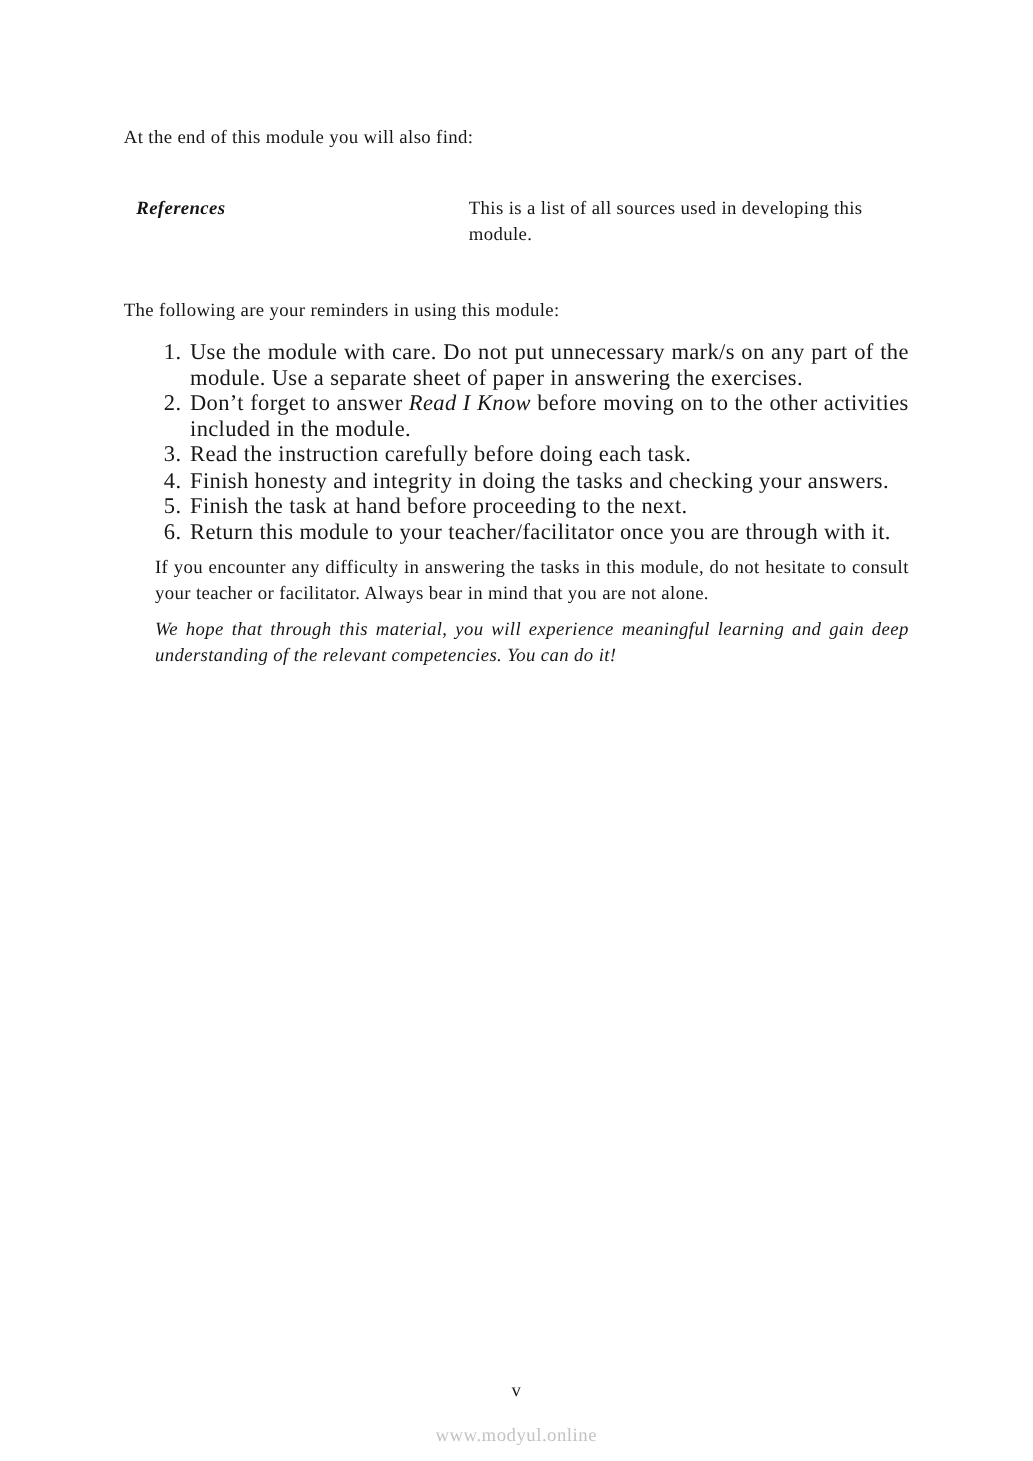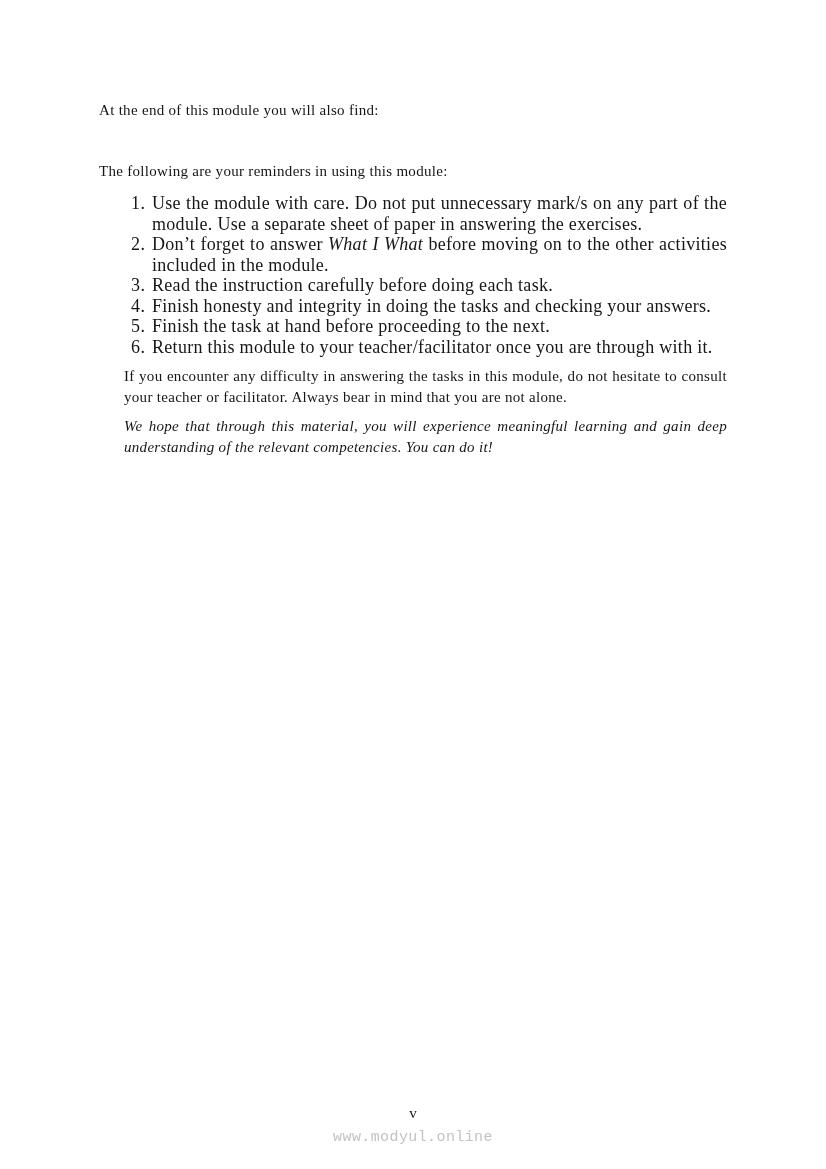--- a/index.html
+++ b/index.html
@@ -89,45 +89,49 @@
     left: 0;
     bottom: 47px;
     width: 826px;
     text-align: center;
     font-size: 15px;
     color: #161616;
   }
   .footer-watermark {
     position: absolute;
     left: 0;
-    bottom: 23px;
+    bottom: 11px;
     width: 826px;
     text-align: center;
-    font-family: Liberation Mono, monospace;
+    font-family: Liberation Serif, serif;
     font-size: 15px;
     color: #c3c3c3;
     letter-spacing: 0.4px;
   }
 </style>
 </head>
 <body>
 
 <div class="page">
 
   <p class="intro">At the end of this module you will also find:</p>
 
+  <div class="def-row">
+    <div class="term">References</div>
+    <div class="definition">This is a list of all sources used in developing this module.</div>
+  </div>
 
   <p class="reminders-intro">The following are your reminders in using this module:</p>
 
   <ol class="reminders">
     <li>
       <span>Use the module with care. Do not put unnecessary mark/s on any part of the module. Use a separate sheet of paper in answering the exercises.</span>
     </li>
     <li>
-      <span>Don’t forget to answer </span><i>What I What</i><span> before moving on to the other activities included in the module.</span>
+      <span>Don’t forget to answer </span><i>Read I Know</i><span> before moving on to the other activities included in the module.</span>
     </li>
     <li>
       <span>Read the instruction carefully before doing each task.</span>
     </li>
     <li>
       <span>Finish honesty and integrity in doing the tasks and checking your answers.</span>
     </li>
     <li>
       <span>Finish the task at hand before proceeding to the next.</span>
     </li>

